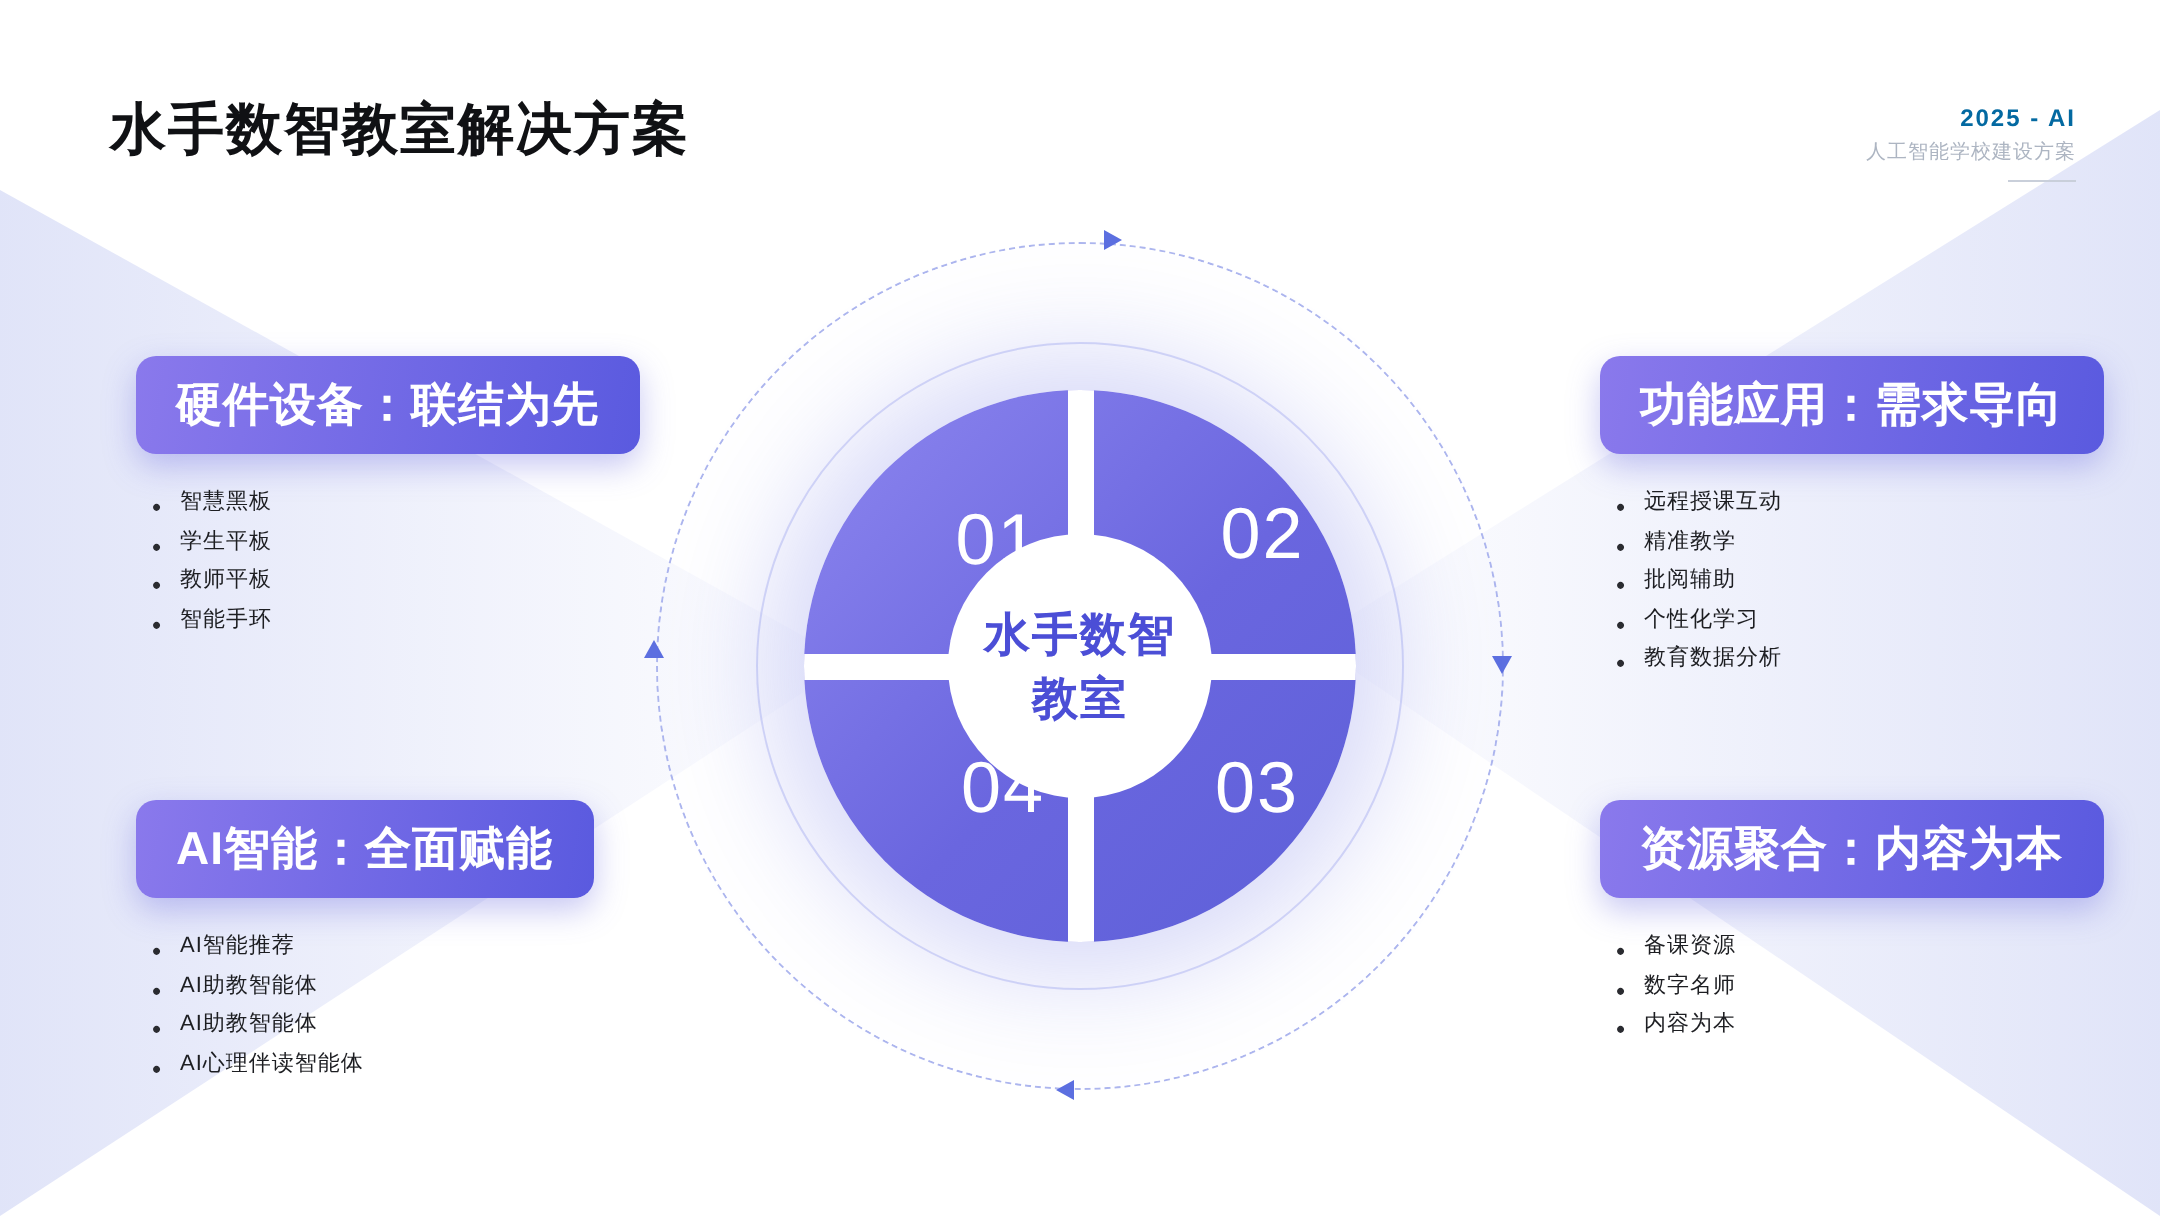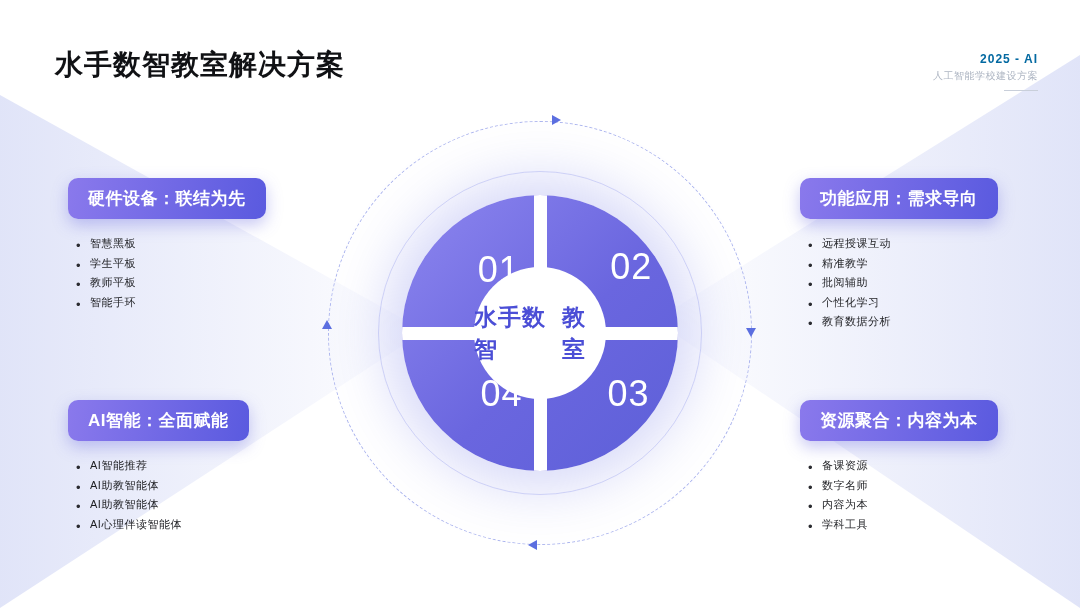--- a/index.html
+++ b/index.html
@@ -101,39 +101,39 @@
     color: #ffffff; font-size: 36px; font-weight: 400; letter-spacing: 1px; margin-left: 25px;
   }
   .num-1 { left: 26%; top: 27%; }
   .num-2 { left: 74%; top: 26%; }
   .num-3 { left: 73%; top: 72%; }
   .num-4 { left: 27%; top: 72%; }
   .center-circle {
     position: absolute; left: calc(50% - 66px); top: calc(50% - 66px);
     width: 132px; height: 132px; border-radius: 50%;
     background: #ffffff;
-    display: flex; align-items: center; justify-content: center;
+    display: flex; flex-direction: column; align-items: center; justify-content: center;
   }
   .center-line {
     color: var(--center-text, #4B4ED6);
     font-size: 23px; font-weight: 800; line-height: 1.4; letter-spacing: 1px;
   }
 
   
   .panel { position: absolute; width: 275px; }
   .pos-tl { left: 68px;  top: 178px; }
   .pos-bl { left: 68px;  top: 400px; }
   .pos-tr { left: 800px; top: 178px; }
   .pos-br { left: 800px; top: 400px; }
   .pill {
     display: inline-block;
     padding: 9px 20px;
     border-radius: 10px;
     background: linear-gradient(100deg, var(--pill-start, #8A79EC), var(--pill-end, #5A5ADF));
-    color: #ffffff; font-size: 17px; font-weight: 700; letter-spacing: 0.5px;
+    color: #ffffff; font-size: 23px; font-weight: 700; letter-spacing: 0.5px;
     box-shadow: 0 6px 16px rgba(95,95,220,0.35);
     white-space: nowrap;
   }
   .panel ul { margin: 15px 0 0 8px; padding: 0; list-style: none; }
   .panel li {
     font-size: 11px; color: #1d1e22; line-height: 1.78;
     padding-left: 14px; position: relative; letter-spacing: 0.5px;
   }
   .panel li::before {
     content: "•"; position: absolute; left: 0; top: 0; color: #2a2b30; font-size: 13px;
@@ -204,17 +204,16 @@
         <li>AI心理伴读智能体</li>
       </ul>
   </div>
 
   <div class="panel pos-br">
     <div class="pill">资源聚合：内容为本</div>
     <ul>
         <li>备课资源</li>
         <li>数字名师</li>
         <li>内容为本</li>
-        <li>学科工具</li>
       </ul>
   </div>
 
 </div>
 
 </body></html>

